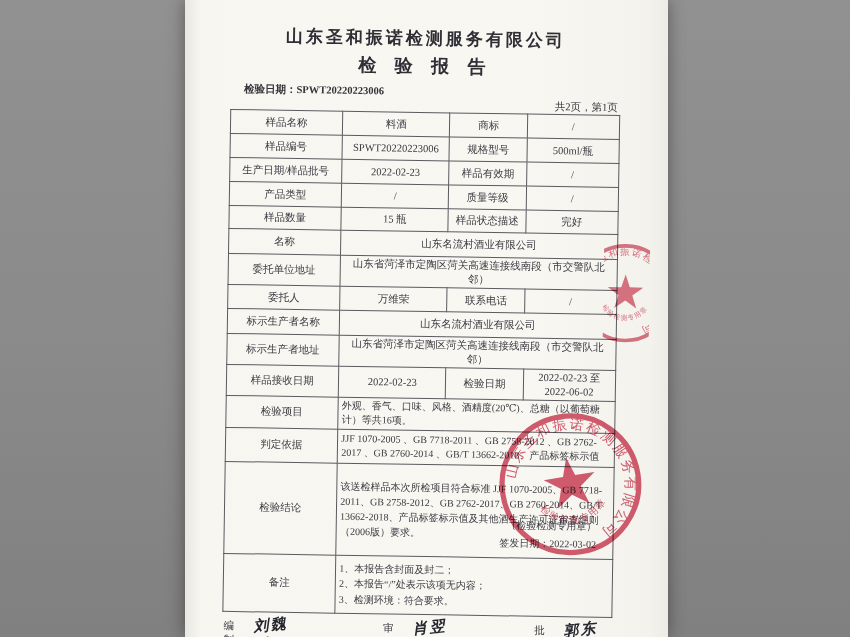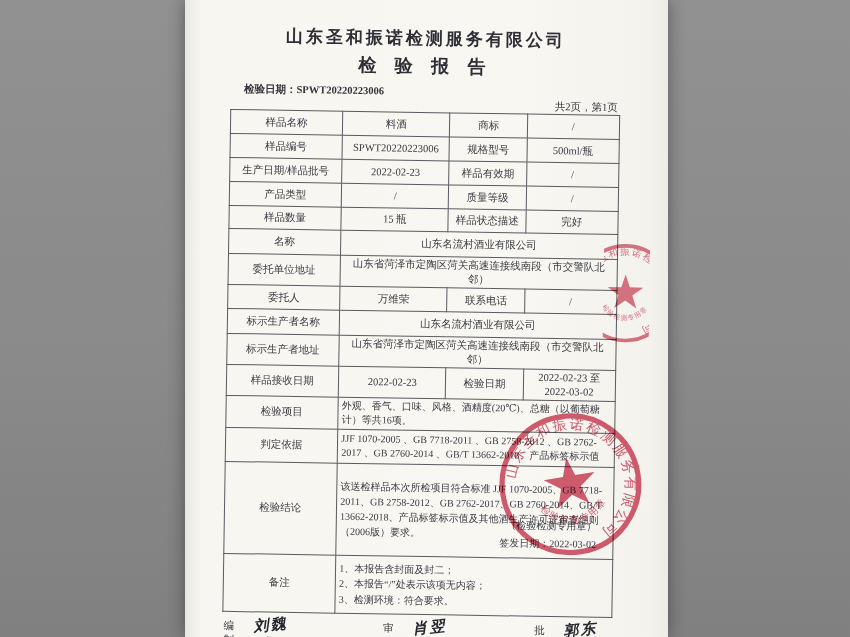--- a/index.html
+++ b/index.html
@@ -122,21 +122,21 @@
         <tr style="height:25px">
           <td class="lbl">标示生产者地址</td>
           <td class="val" colspan="3">山东省菏泽市定陶区菏关高速连接线南段（市交警队北邻）</td>
         </tr>
         <tr style="height:28px">
           <td class="lbl">样品接收日期</td>
           <td class="val">2022-02-23</td>
           <td class="lbl">检验日期</td>
           <td class="val two-line">
             <div>2022-02-23 至</div>
-            <div>2022-03-02</div>
+            <div>2022-06-02</div>
           </td>
         </tr>
         <tr style="height:32px">
           <td class="lbl">检验项目</td>
           <td class="long" colspan="3">外观、香气、口味、风格、酒精度(20℃)、总糖（以葡萄糖计）等共16项。</td>
         </tr>
         <tr style="height:34px">
           <td class="lbl">判定依据</td>
           <td class="long" colspan="3">JJF 1070-2005 、GB 7718-2011 、GB 2758-2012 、GB 2762-2017 、GB 2760-2014 、GB/T 13662-2018、产品标签标示值</td>
         </tr>

